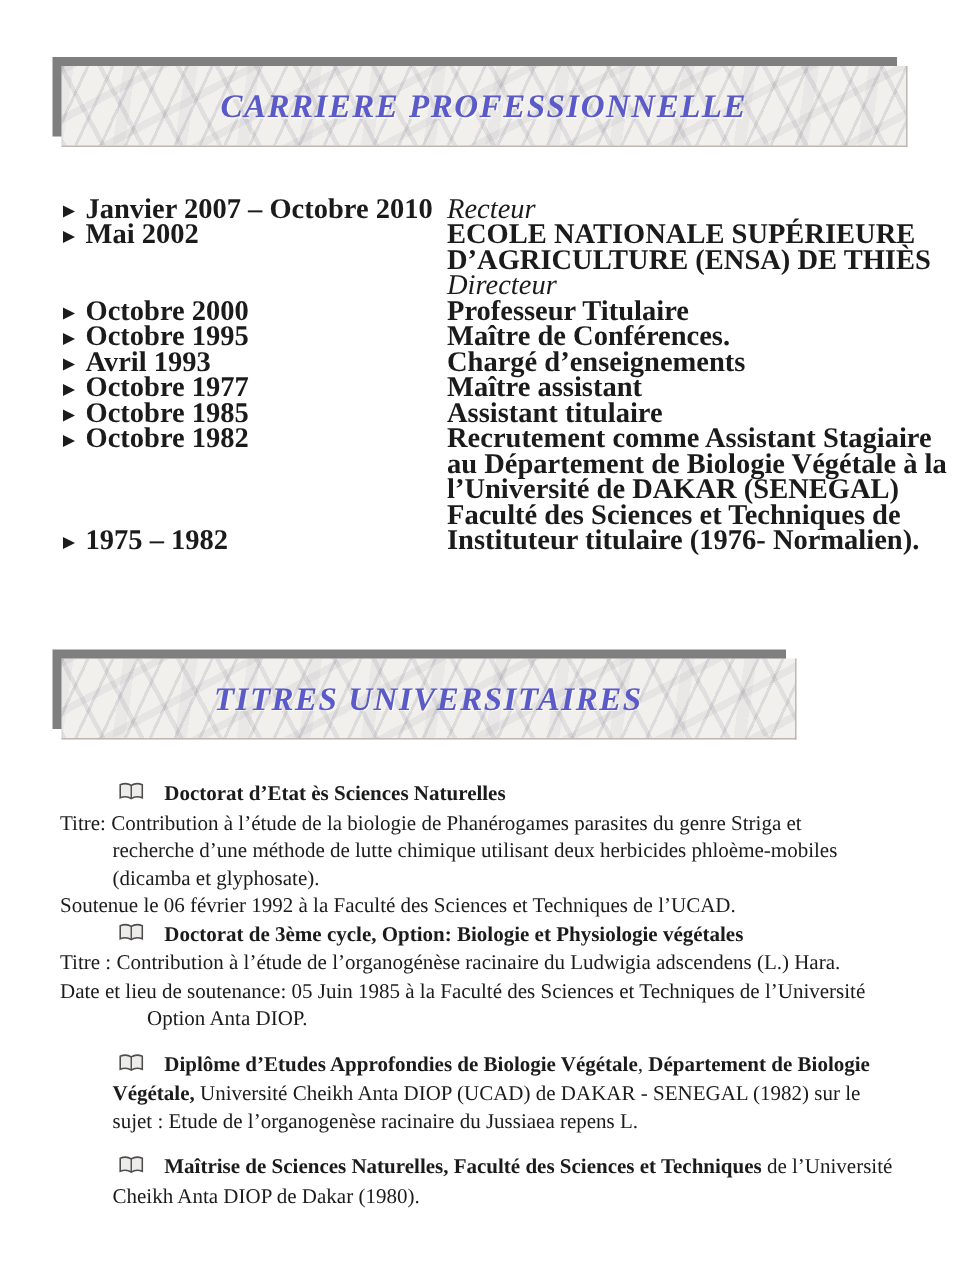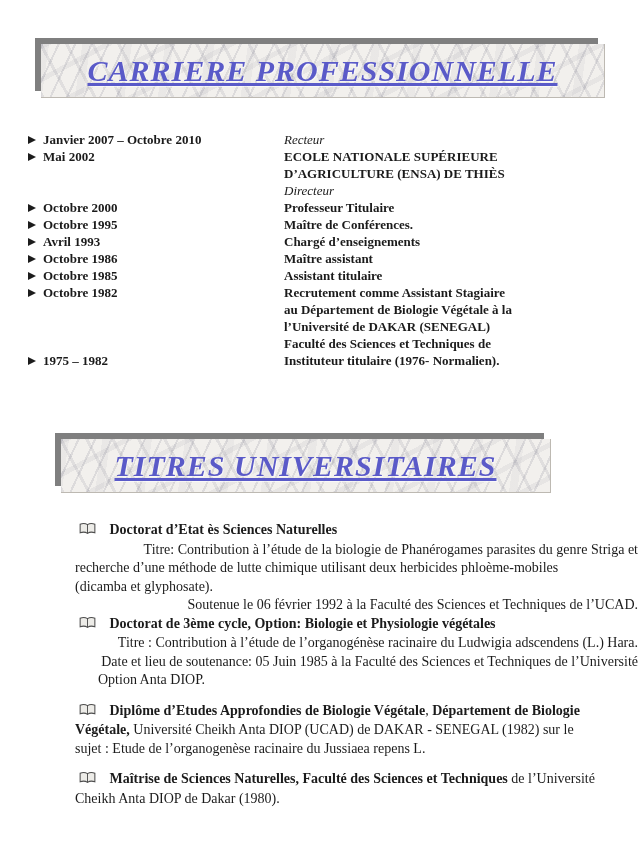--- a/index.html
+++ b/index.html
@@ -19,46 +19,45 @@
     display:flex;align-items:center;justify-content:center;
     border-right:1px solid #bdb9b2;border-bottom:1px solid #bdb9b2;
     background-color:var(--marble-base,#f2f0ed);
     background-image:
       repeating-linear-gradient(115deg, rgba(122,122,140,0.18) 0 2px, rgba(0,0,0,0) 2px 15px),
       repeating-linear-gradient(62deg, rgba(105,105,125,0.13) 0 3px, rgba(0,0,0,0) 3px 23px),
       repeating-linear-gradient(152deg, rgba(138,138,152,0.11) 0 5px, rgba(0,0,0,0) 5px 29px),
       repeating-linear-gradient(98deg, rgba(160,160,172,0.10) 0 8px, rgba(0,0,0,0) 8px 41px);
   }
   .banner-title{
-    font-style:italic;font-weight:bold;font-size:30px;letter-spacing:1px;
+    font-style:italic;font-weight:bold;font-size:22px;letter-spacing:1px;
     color:var(--banner-text,#5a5ac8);white-space:nowrap;
     text-shadow:1px 1px 0 rgba(255,255,255,0.6);
-    text-decoration:underline;
   }
   #banner-career{left:41px;top:44px;width:563px;}
-  #banner-titles{left:41px;top:439px;width:489px;margin-left:20px;}
+  #banner-titles{left:41px;top:439px;width:489px;}
 
   
-  .career-list{position:absolute;left:28px;top:131px;width:585px;font-size:13px;line-height:17px;}
+  .career-list{position:absolute;left:42px;top:131px;width:585px;font-size:19px;line-height:17px;}
   .career-row{display:grid;grid-template-columns:256px 1fr;align-items:start;}
   .career-date{font-weight:bold;white-space:nowrap;}
   .bullet{
     display:inline-block;width:0;height:0;margin-right:7px;
     border-left:8px solid #1c1c1c;border-top:4.5px solid transparent;border-bottom:4.5px solid transparent;
   }
   .pos-line{white-space:nowrap;}
   .pos-line.bold{font-weight:bold;}
   .pos-line.italic{font-style:italic;}
 
   
   .titles-list{position:absolute;left:40px;top:521px;width:598px;font-size:14px;line-height:18.5px;}
   .title-heading{white-space:nowrap;padding-left:39px;}
   .book-icon{display:inline-block;margin-right:10px;vertical-align:-1px;}
   .title-line{white-space:nowrap;}
-  .indent-0{padding-left:0;text-align:right;}
+  .indent-0{padding-left:0;}
   .indent-1{padding-left:35px;}
   .indent-2{padding-left:58px;}
   .seg-bold{font-weight:bold;}
   .seg-reg{font-weight:normal;}
   .entry-gap{height:12px;}
 </style>
 </head>
 <body>
 
 <div class="page">
@@ -96,21 +95,21 @@
           <div class="pos-line bold">Maître de Conférences.</div>
         </div>
       </div>
       <div class="career-row">
         <div class="career-date"><span class="bullet"></span><span>Avril 1993</span></div>
         <div class="career-pos">
           <div class="pos-line bold">Chargé d’enseignements</div>
         </div>
       </div>
       <div class="career-row">
-        <div class="career-date"><span class="bullet"></span><span>Octobre 1986</span></div>
+        <div class="career-date"><span class="bullet"></span><span>Octobre 1977</span></div>
         <div class="career-pos">
           <div class="pos-line bold">Maître assistant</div>
         </div>
       </div>
       <div class="career-row">
         <div class="career-date"><span class="bullet"></span><span>Octobre 1985</span></div>
         <div class="career-pos">
           <div class="pos-line bold">Assistant titulaire</div>
         </div>
       </div>

